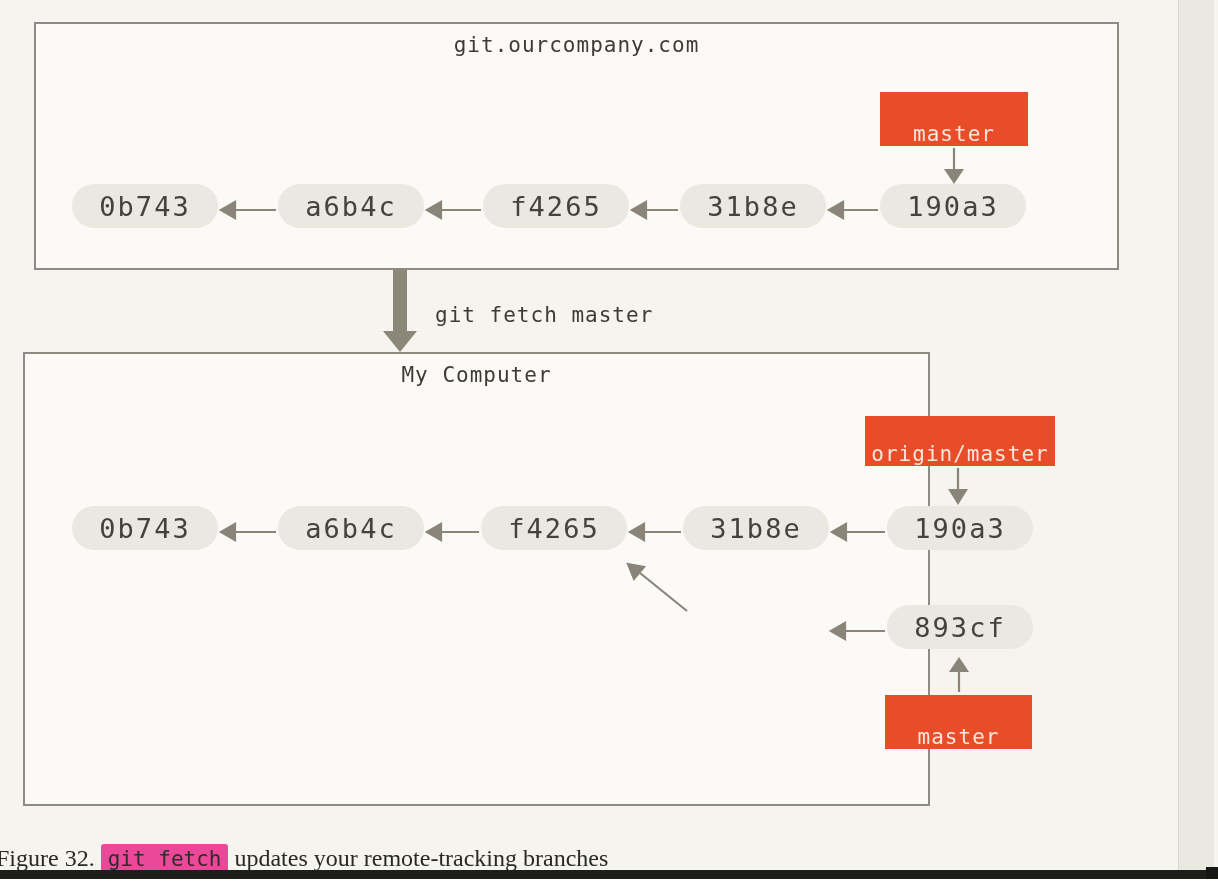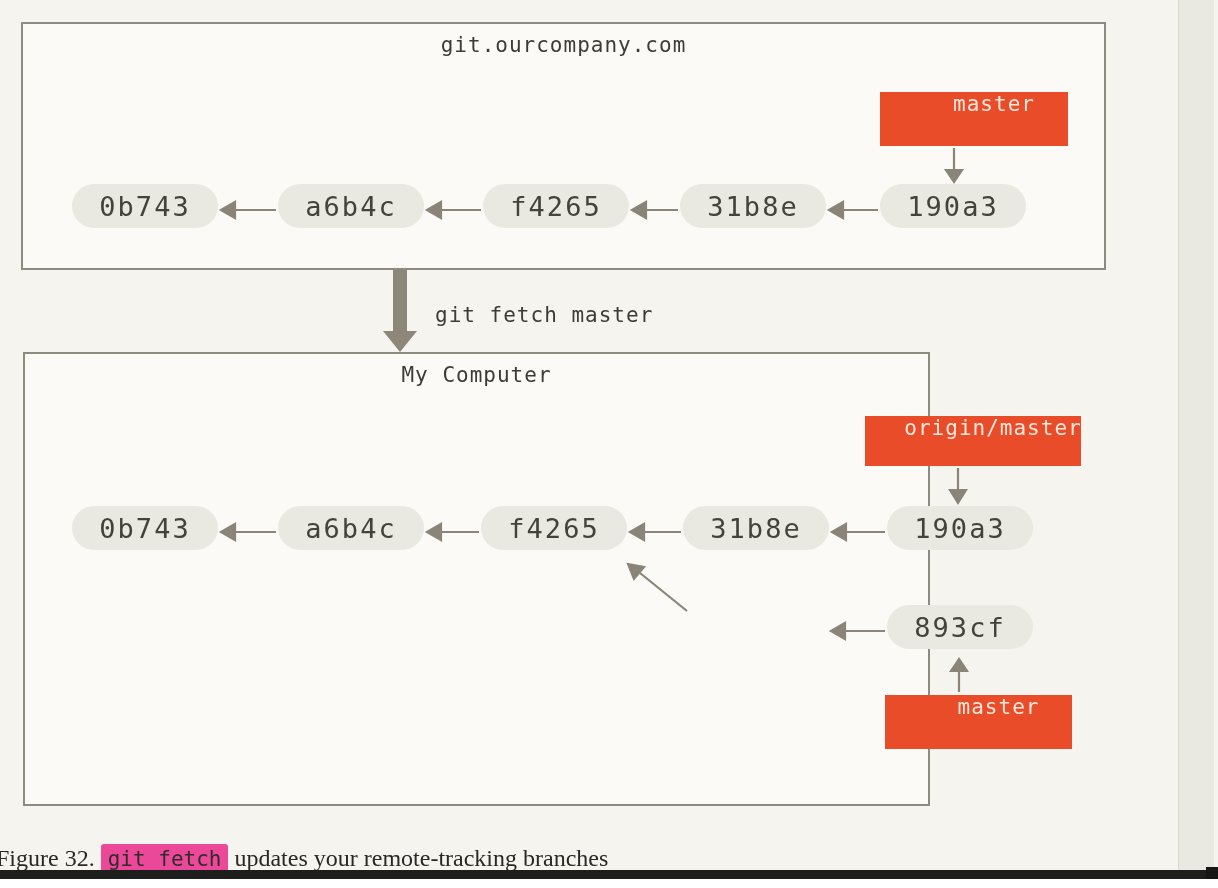--- a/index.html
+++ b/index.html
@@ -17,22 +17,22 @@
     text-align:center; font-size:21px; color:#3e3b35; letter-spacing:1px;
   }
   .node {
     position:absolute; width:146px; height:44px;
     background:#e9e8e1; border-radius:26px;
     display:flex; align-items:center; justify-content:center;
     font-size:27px; color:#45423b; letter-spacing:2px;
   }
   .branch-label {
     position:absolute; background:#e84c28; color:#f9e7dc;
-    display:flex; align-items:flex-start; justify-content:center;
-    font-size:21px; letter-spacing:1px;padding-left:40px;
+    display:flex; align-items:flex-end; justify-content:center;
+    font-size:21px; letter-spacing:1px;
   }
   .command-label {
     position:absolute; left:435px; top:303px;
     font-size:21px; color:#3e3b35; letter-spacing:1px;
   }
   .caption {
     position:absolute; left:-4px; top:845px;
     font-family:"Liberation Serif", serif; font-size:24px;
     color:#292824; white-space:nowrap;
   }
@@ -47,41 +47,41 @@
   .bottom-bar { position:absolute; left:0; top:870px; width:1218px; height:9px; background:#1e1e1c; }
   .bottom-bar-nub { position:absolute; left:1206px; top:867px; width:12px; height:12px; background:#161614; }
   .bottom-white { position:absolute; left:0; top:879px; width:1218px; height:9px; background:#ffffff; }
   svg.arrows { position:absolute; left:0; top:0; pointer-events:none; }
 </style>
 </head>
 <body>
 
 <div class="page">
 
-  <div class="repo-box" style="left:21px; top:22px; width:1085px; height:248px;">
+  <div class="repo-box" style="left:34px; top:22px; width:1085px; height:248px;">
     <div class="box-title">git.ourcompany.com</div>
   </div>
 
   <div class="branch-label" style="left:880px; top:92px; width:148px; height:54px;">
     <span>master</span>
   </div>
 
   <div class="node" style="left:72px;  top:184px;">0b743</div>
   <div class="node" style="left:278px; top:184px;">a6b4c</div>
   <div class="node" style="left:483px; top:184px;">f4265</div>
   <div class="node" style="left:680px; top:184px;">31b8e</div>
   <div class="node" style="left:880px; top:184px;">190a3</div>
 
   <div class="command-label">git fetch master</div>
 
   <div class="repo-box" style="left:23px; top:352px; width:907px; height:454px;">
     <div class="box-title">My Computer</div>
   </div>
 
-  <div class="branch-label" style="left:865px; top:416px; width:176px; height:50px;">
+  <div class="branch-label" style="left:865px; top:416px; width:190px; height:50px;">
     <span>origin/master</span>
   </div>
 
   <div class="node" style="left:72px;  top:506px;">0b743</div>
   <div class="node" style="left:278px; top:506px;">a6b4c</div>
   <div class="node" style="left:481px; top:506px;">f4265</div>
   <div class="node" style="left:683px; top:506px;">31b8e</div>
   <div class="node" style="left:887px; top:506px;">190a3</div>
 
   <div class="node" style="left:887px; top:605px;">893cf</div>

